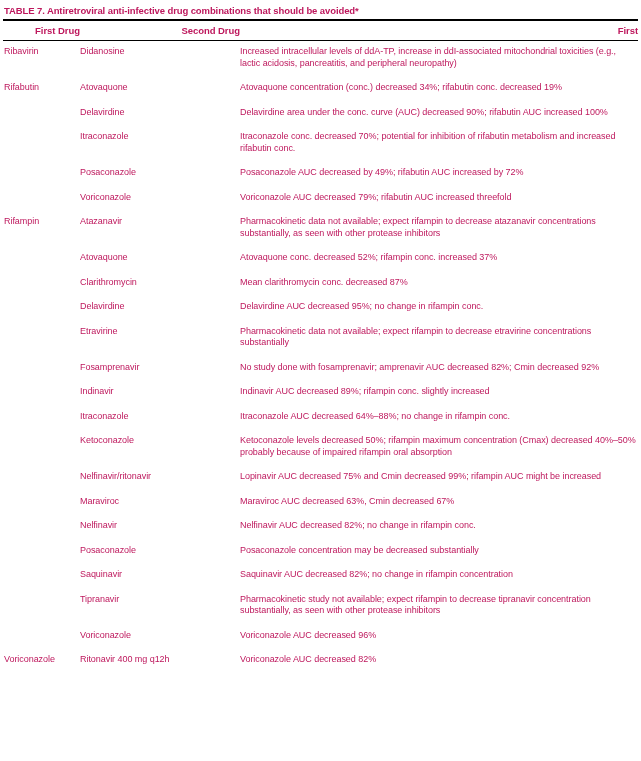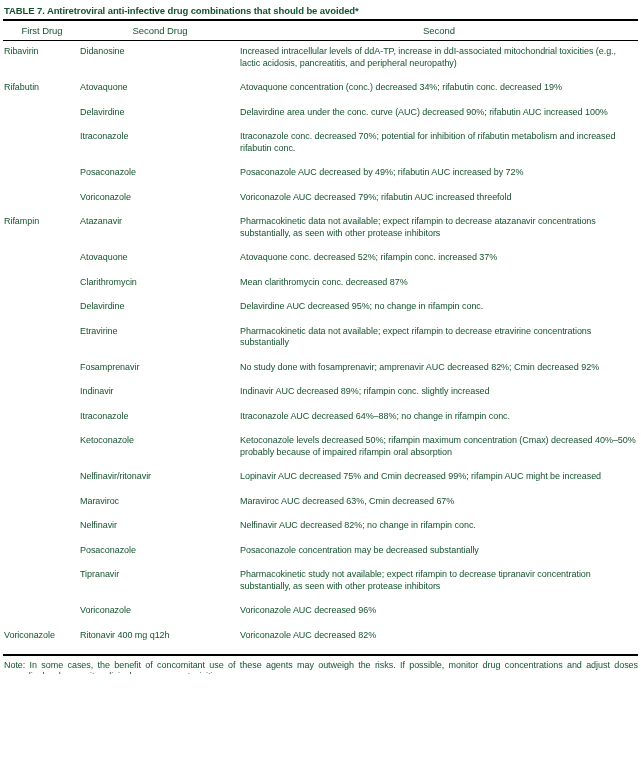--- a/index.html
+++ b/index.html
@@ -3,40 +3,40 @@
 <meta charset="utf-8">
 <style>
   html, body { margin: 0; padding: 0; background: #ffffff; }
   .page {
     position: relative;
     width: 641px;
     height: 674px;
     box-sizing: border-box;
     padding: 0 3px 0 3px;
     background: #ffffff;
-    color: #14532d;
+    color: #be185d;
     font-family: "Liberation Sans", sans-serif;
     overflow: hidden;
   }
   .title {
     font-size: 9.5px;
     font-weight: 700;
     letter-spacing: -0.1px;
     padding: 5px 0 3px 1px;
   }
   table.drug-table {
     width: 100%;
     border-collapse: collapse;
     border-top: 2px solid #000000;
     border-bottom: 2px solid #000000;
   }
   table.drug-table thead th {
     font-size: 9.5px;
-    font-weight: 400;
-    text-align: center;
+    font-weight: 700;
+    text-align: right;
     vertical-align: top;
     padding: 4px 0 4px 0;
     border-bottom: 1px solid #000000;
     letter-spacing: -0.05px;
   }
   table.drug-table thead th.h-first { padding-left: 1px; }
   table.drug-table td {
     vertical-align: top;
     font-size: 9px;
     line-height: 11.5px;
@@ -64,21 +64,21 @@
   <table class="drug-table">
     <colgroup>
       <col style="width:68px">
       <col style="width:152px">
       <col>
     </colgroup>
     <thead>
       <tr>
         <th class="h-first">First Drug</th>
         <th>Second Drug</th>
-        <th>Second</th>
+        <th>First</th>
       </tr>
     </thead>
     <tbody>
         <tr>
           <td class="first-drug-cell">Ribavirin</td>
           <td class="second-drug-cell">Didanosine</td>
           <td class="reason-cell">Increased intracellular levels of ddA-TP, increase in ddI-associated mitochondrial toxicities (e.g., lactic acidosis, pancreatitis, and peripheral neuropathy)</td>
         </tr>
         <tr>
           <td class="first-drug-cell">Rifabutin</td>
@@ -165,20 +165,25 @@
           <td class="second-drug-cell">Nelfinavir</td>
           <td class="reason-cell">Nelfinavir AUC decreased 82%; no change in rifampin conc.</td>
         </tr>
         <tr>
           <td class="first-drug-cell"></td>
           <td class="second-drug-cell">Posaconazole</td>
           <td class="reason-cell">Posaconazole concentration may be decreased substantially</td>
         </tr>
         <tr>
           <td class="first-drug-cell"></td>
+          <td class="second-drug-cell">Saquinavir</td>
+          <td class="reason-cell">Saquinavir AUC decreased 82%; no change in rifampin concentration</td>
+        </tr>
+        <tr>
+          <td class="first-drug-cell"></td>
           <td class="second-drug-cell">Tipranavir</td>
           <td class="reason-cell">Pharmacokinetic study not available; expect rifampin to decrease tipranavir concentration substantially, as seen with other protease inhibitors</td>
         </tr>
         <tr>
           <td class="first-drug-cell"></td>
           <td class="second-drug-cell">Voriconazole</td>
           <td class="reason-cell">Voriconazole AUC decreased 96%</td>
         </tr>
         <tr>
           <td class="first-drug-cell">Voriconazole</td>

